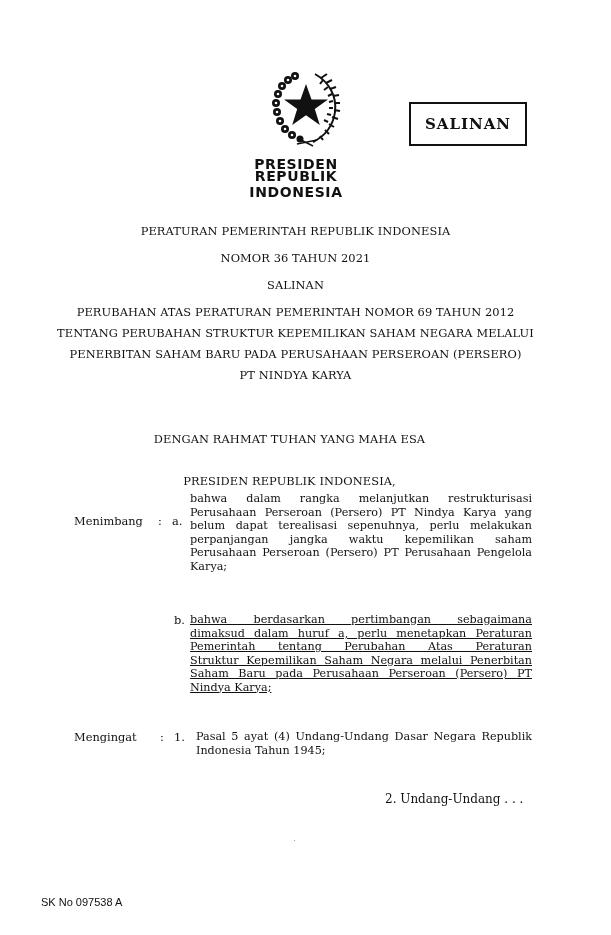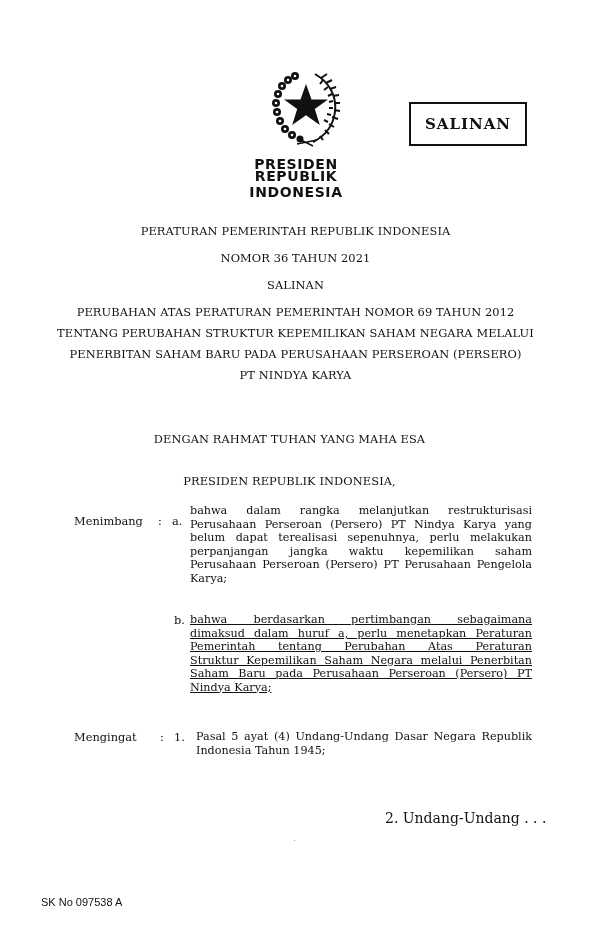--- a/index.html
+++ b/index.html
@@ -89,22 +89,22 @@
       text-align: justify;
       text-align-last: justify;
       white-space: nowrap;
     }
     .para .ln.last {
       text-align-last: left;
     }
     .continuation {
       position: absolute;
       left: 385px;
-      top: 810px;
-      font-size: 14px;
+      top: 792px;
+      font-size: 12px;
     }
     .serial {
       position: absolute;
       left: 41px;
       top: 896px;
       font-family: "Liberation Sans", sans-serif;
       font-size: 11px;
     }
     .speck {
       position: absolute;
@@ -188,21 +188,21 @@
   <div class="center-line" style="top:368px;">PT NINDYA KARYA</div>
 
   <div class="center-line" style="top:432px; left:-6px;">DENGAN RAHMAT TUHAN YANG MAHA ESA</div>
   <div class="center-line" style="top:474px; left:-6px;">PRESIDEN REPUBLIK INDONESIA,</div>
 
   <div>
     <div class="label-col" style="top:514px;">Menimbang</div>
     <div class="colon" style="left:158px; top:514px;">:</div>
 
     <div class="marker" style="left:172px; top:514px;">a.</div>
-    <div class="para" style="top:504px;">
+    <div class="para" style="top:492px;">
       <span class="ln">bahwa dalam rangka melanjutkan restrukturisasi</span>
       <span class="ln">Perusahaan Perseroan (Persero) PT Nindya Karya yang</span>
       <span class="ln">belum dapat terealisasi sepenuhnya, perlu melakukan</span>
       <span class="ln">perpanjangan jangka waktu kepemilikan saham</span>
       <span class="ln">Perusahaan Perseroan (Persero) PT Perusahaan Pengelola</span>
       <span class="ln last">Karya;</span>
     </div>
 
     <div class="marker" style="left:174px; top:613px;">b.</div>
     <div class="para" style="top:613px;text-decoration:underline;">

